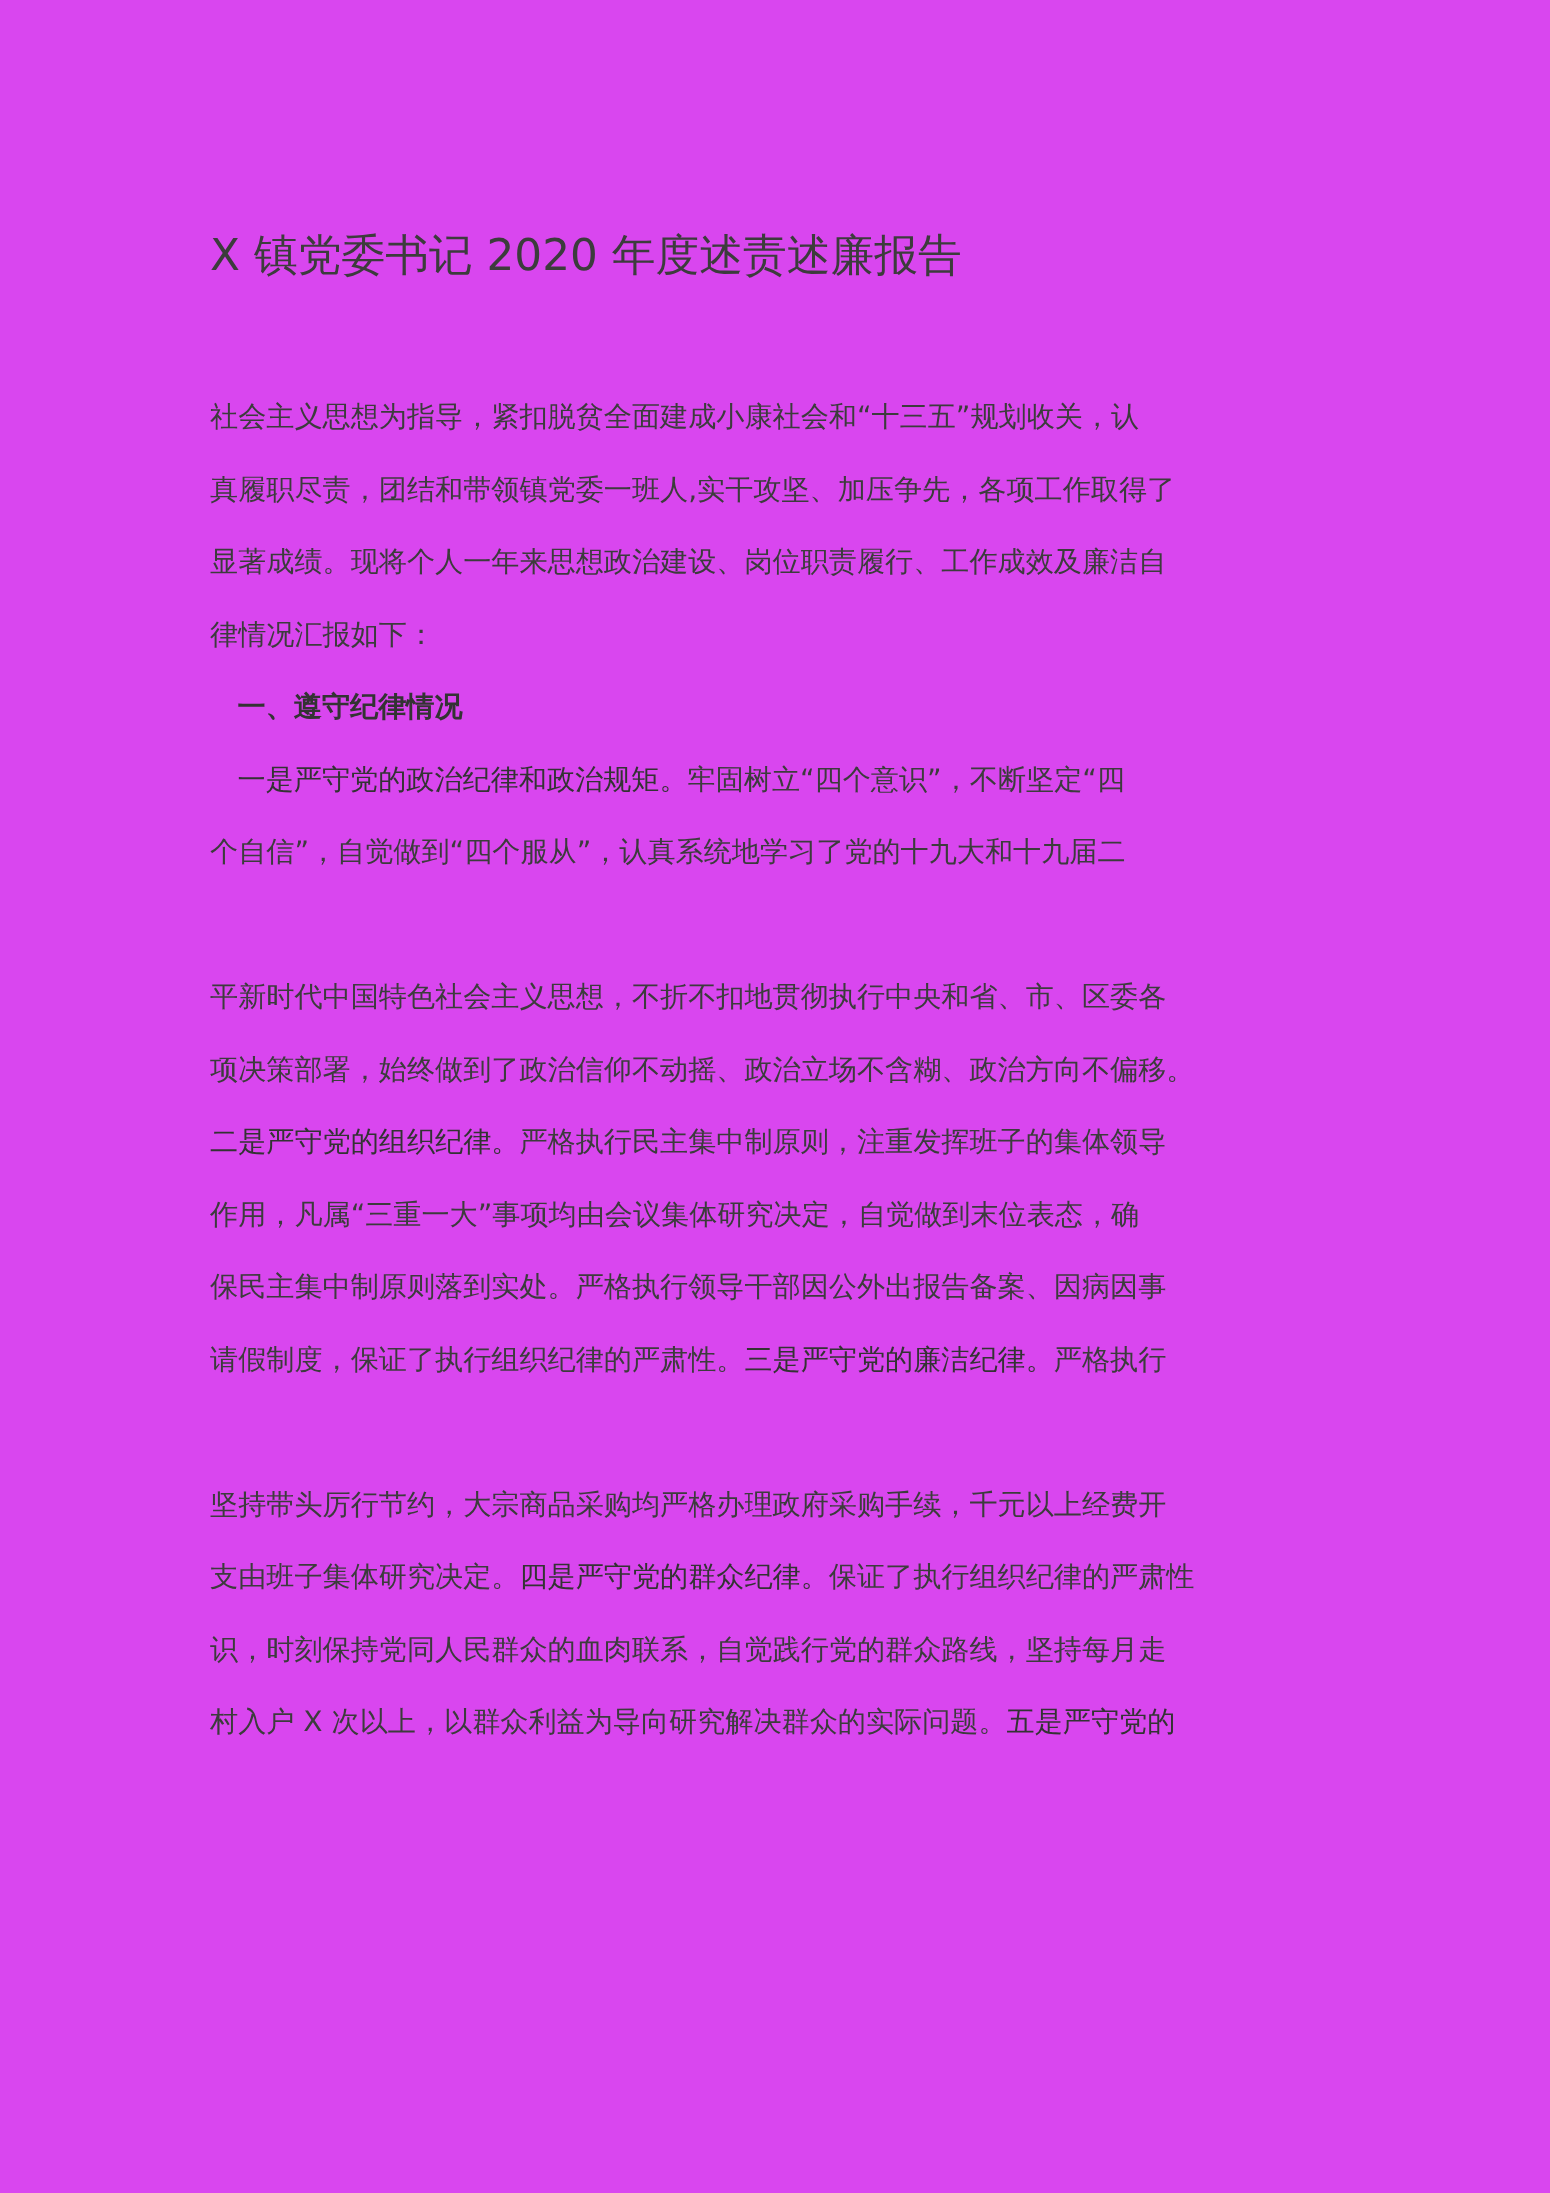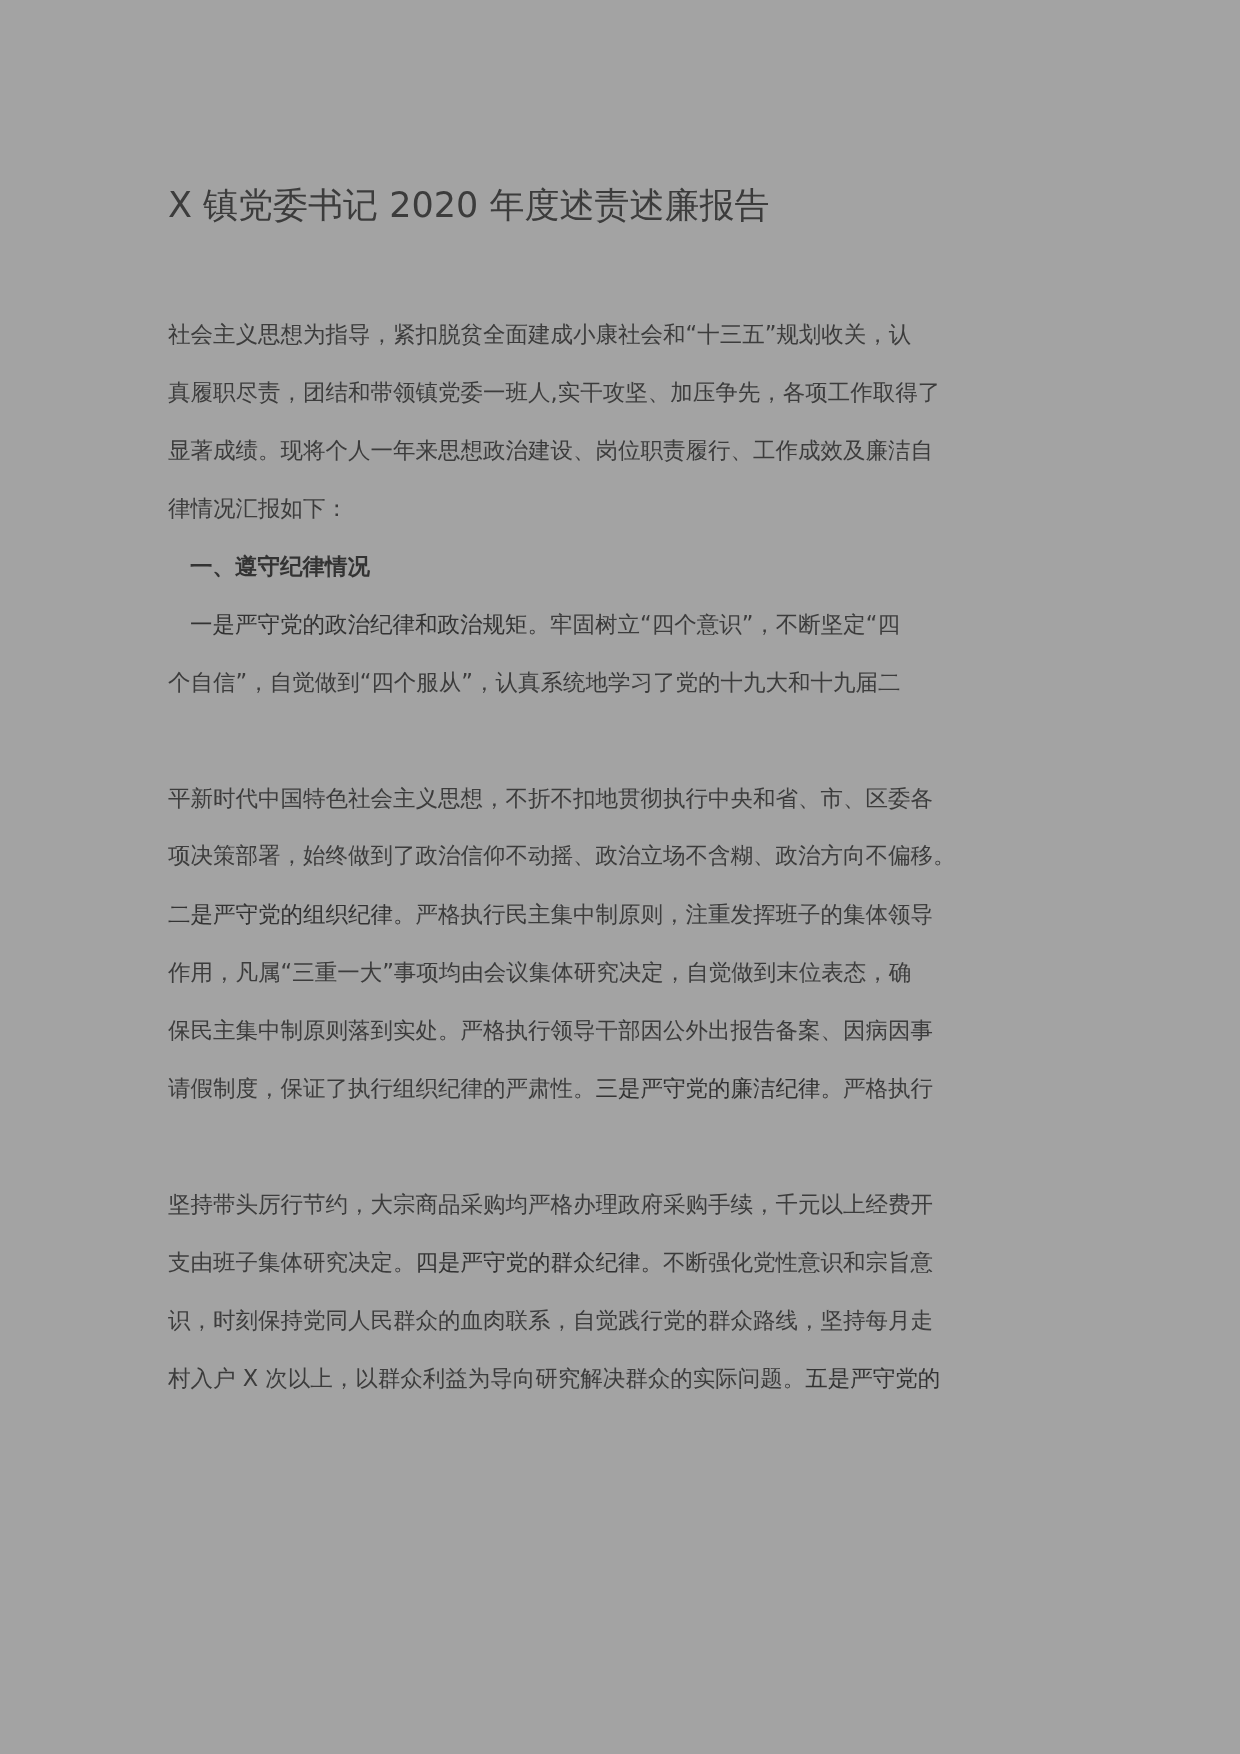--- a/index.html
+++ b/index.html
@@ -14,21 +14,21 @@
       overflow: hidden;
       font-family: "DejaVu Sans", "Liberation Sans", sans-serif;
       color: #3a3a3a;
     }
     .page {
       position: absolute;
       left: 0;
       top: 0;
       width: 1240px;
       height: 1754px;
-      background: #a3a3a3;
+      background: #d946ef;
     }
     .title {
       position: absolute;
       left: 168px;
       top: 180px;
       font-size: 35px;
       line-height: 50px;
       font-weight: normal;
       color: #3c3c3c;
       white-space: nowrap;
@@ -77,40 +77,40 @@
 
   <div class="line" style="left:190px; top:608px;">
     <b>一是严守党的政治纪律和政治规矩。</b><span>牢固树立“四个意识”，不断坚定“四</span>
   </div>
   <div class="line" style="top:666px;">
     <span>个自信”，自觉做到“四个服从”，认真系统地学习了党的十九大和十九届二</span>
   </div>
   <div class="line" style="top:782px;">
     <span>平新时代中国特色社会主义思想，不折不扣地贯彻执行中央和省、市、区委各</span>
   </div>
-  <div class="line" style="top:840px;font-family:Liberation Serif, serif;">
+  <div class="line" style="top:840px;">
     <span>项决策部署，始终做到了政治信仰不动摇、政治立场不含糊、政治方向不偏移。</span>
   </div>
   <div class="line" style="top:898px;">
     <b>二是严守党的组织纪律。</b><span>严格执行民主集中制原则，注重发挥班子的集体领导</span>
   </div>
   <div class="line" style="top:956px;">
     <span>作用，凡属“三重一大”事项均由会议集体研究决定，自觉做到末位表态，确</span>
   </div>
   <div class="line" style="top:1014px;">
     <span>保民主集中制原则落到实处。严格执行领导干部因公外出报告备案、因病因事</span>
   </div>
   <div class="line" style="top:1072px;">
     <span>请假制度，保证了执行组织纪律的严肃性。</span><b>三是严守党的廉洁纪律。</b><span>严格执行</span>
   </div>
   <div class="line" style="top:1188px;">
     <span>坚持带头厉行节约，大宗商品采购均严格办理政府采购手续，千元以上经费开</span>
   </div>
   <div class="line" style="top:1246px;">
-    <span>支由班子集体研究决定。</span><b>四是严守党的群众纪律。</b><span>不断强化党性意识和宗旨意</span>
+    <span>支由班子集体研究决定。</span><b>四是严守党的群众纪律。</b><span>保证了执行组织纪律的严肃性</span>
   </div>
   <div class="line" style="top:1304px;">
     <span>识，时刻保持党同人民群众的血肉联系，自觉践行党的群众路线，坚持每月走</span>
   </div>
   <div class="line" style="top:1362px;">
     <span>村入户 X 次以上，以群众利益为导向研究解决群众的实际问题。</span><b>五是严守党的</b>
   </div>
 
 </div>
 

